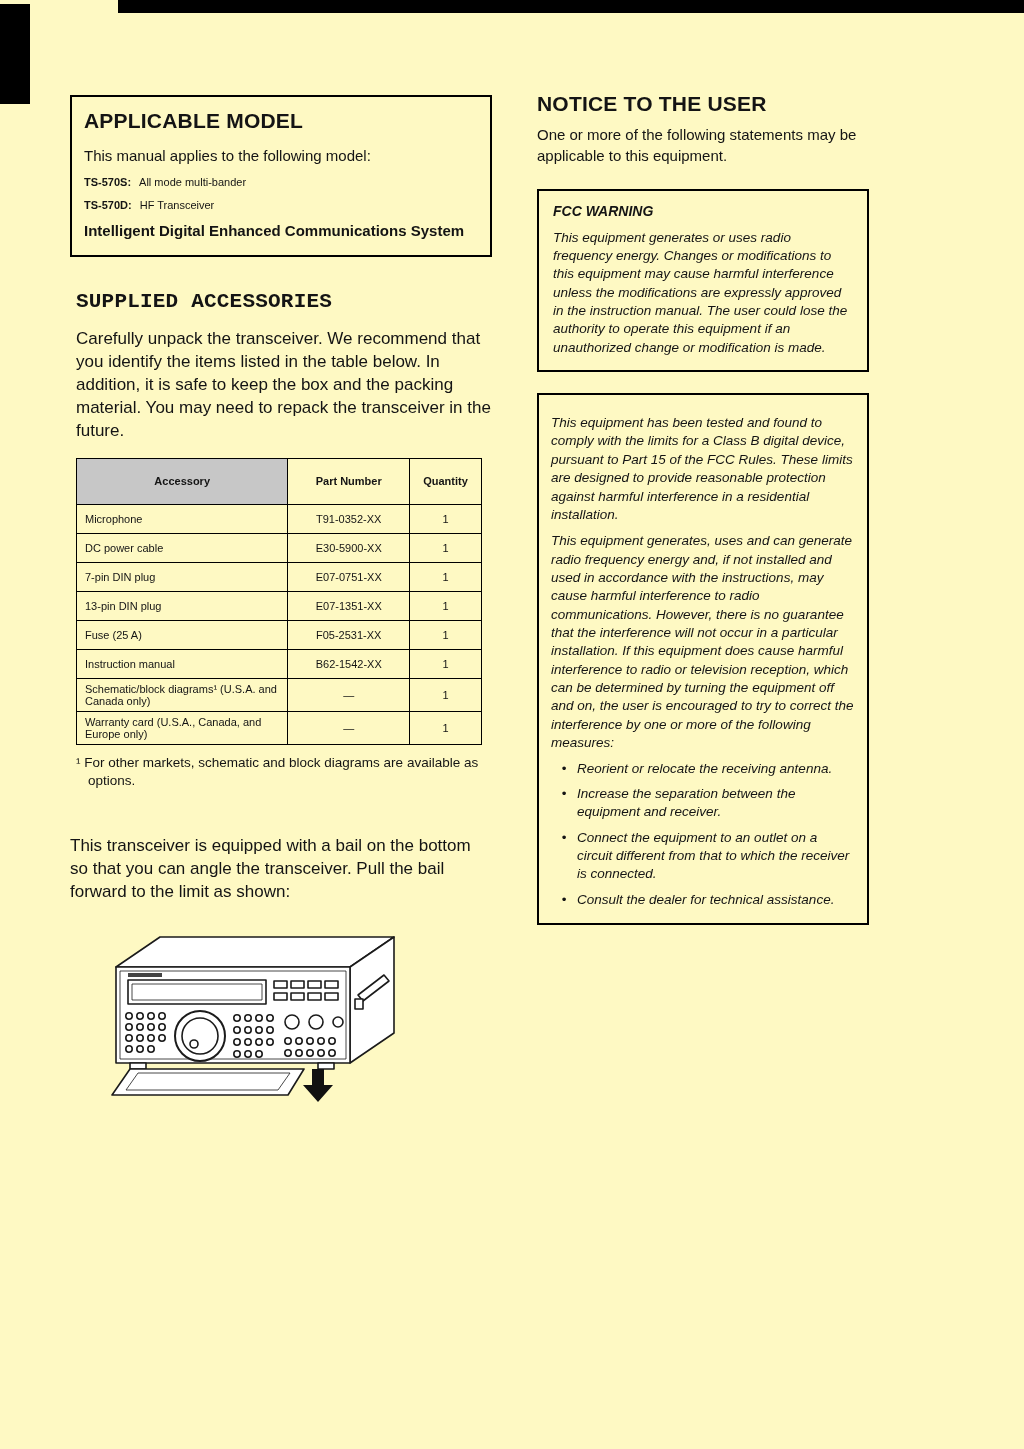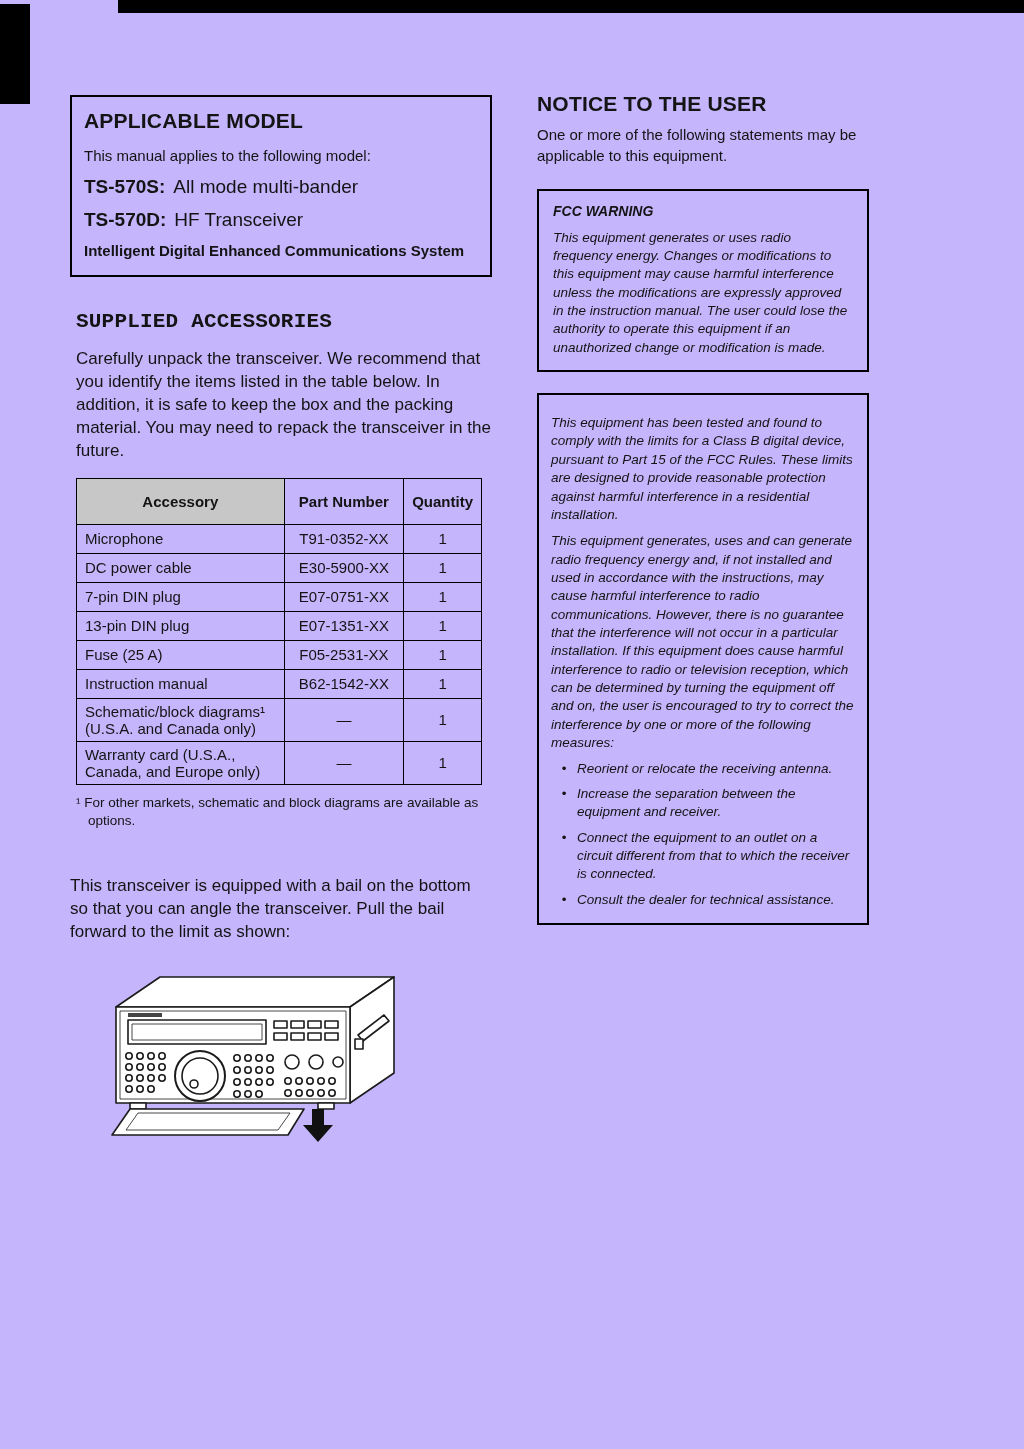--- a/index.html
+++ b/index.html
@@ -1,45 +1,45 @@
 <!DOCTYPE html>
 <html><head>
 <meta charset="utf-8">
 <style>
   * { margin:0; padding:0; box-sizing:border-box; }
   html,body { background:#ffffff; }
   .page {
-    position:relative; width:1024px; height:1449px; background:#c4b5fd;
+    position:relative; width:1024px; height:1449px; background:#fef9c3;
     font-family:"Liberation Sans", sans-serif; color:#141414; overflow:hidden;
   }
   
   .artifact { position:absolute; background:#000; }
   .artifact-corner { left:0; top:4px; width:30px; height:100px; }
   .artifact-top { left:118px; top:0; width:906px; height:13px; }
 
   .col-left  { position:absolute; left:70px;  top:95px; width:422px; }
   .col-right { position:absolute; left:537px; top:92px; width:332px; }
 
   .section-title { font-size:21px; font-weight:bold; letter-spacing:0.2px; }
 
   
   .model-box { border:2px solid #000; padding:12px 14px 16px 12px; }
   .model-box .section-title { margin-bottom:14px; }
   .model-intro { font-size:15px; margin-bottom:12px; }
-  .model-line { font-size:19px; margin-bottom:11px; }
+  .model-line { font-size:11px; margin-bottom:11px; }
   .model-name { font-weight:bold; margin-right:8px; }
   .model-tagline { font-size:15px; font-weight:bold; margin-top:2px; }
 
   .supplied-title { margin-top:33px; margin-left:6px;font-family:Liberation Mono, monospace; }
   .para { font-size:17px; line-height:1.36; margin-top:14px; }
 
   
   .acc-table { border-collapse:collapse; margin-top:15px; margin-left:6px; width:406px; }
   .acc-table th, .acc-table td {
-    border:1.5px solid #000; font-size:15px; padding:4px 8px; vertical-align:middle;
+    border:1.5px solid #000; font-size:11px; padding:4px 8px; vertical-align:middle;
   }
   .acc-table th { font-weight:bold; text-align:center; height:46px; }
   .acc-table th.shaded { background:#c7c7c7; }
   .acc-table td { height:29px; }
   .acc-table td.center { text-align:center; }
   .col-acc { width:212px; }
   .col-part { width:122px; }
   .col-qty { width:72px; }
 
   .footnote { font-size:13.5px; line-height:1.35; margin-top:9px; margin-left:6px;

